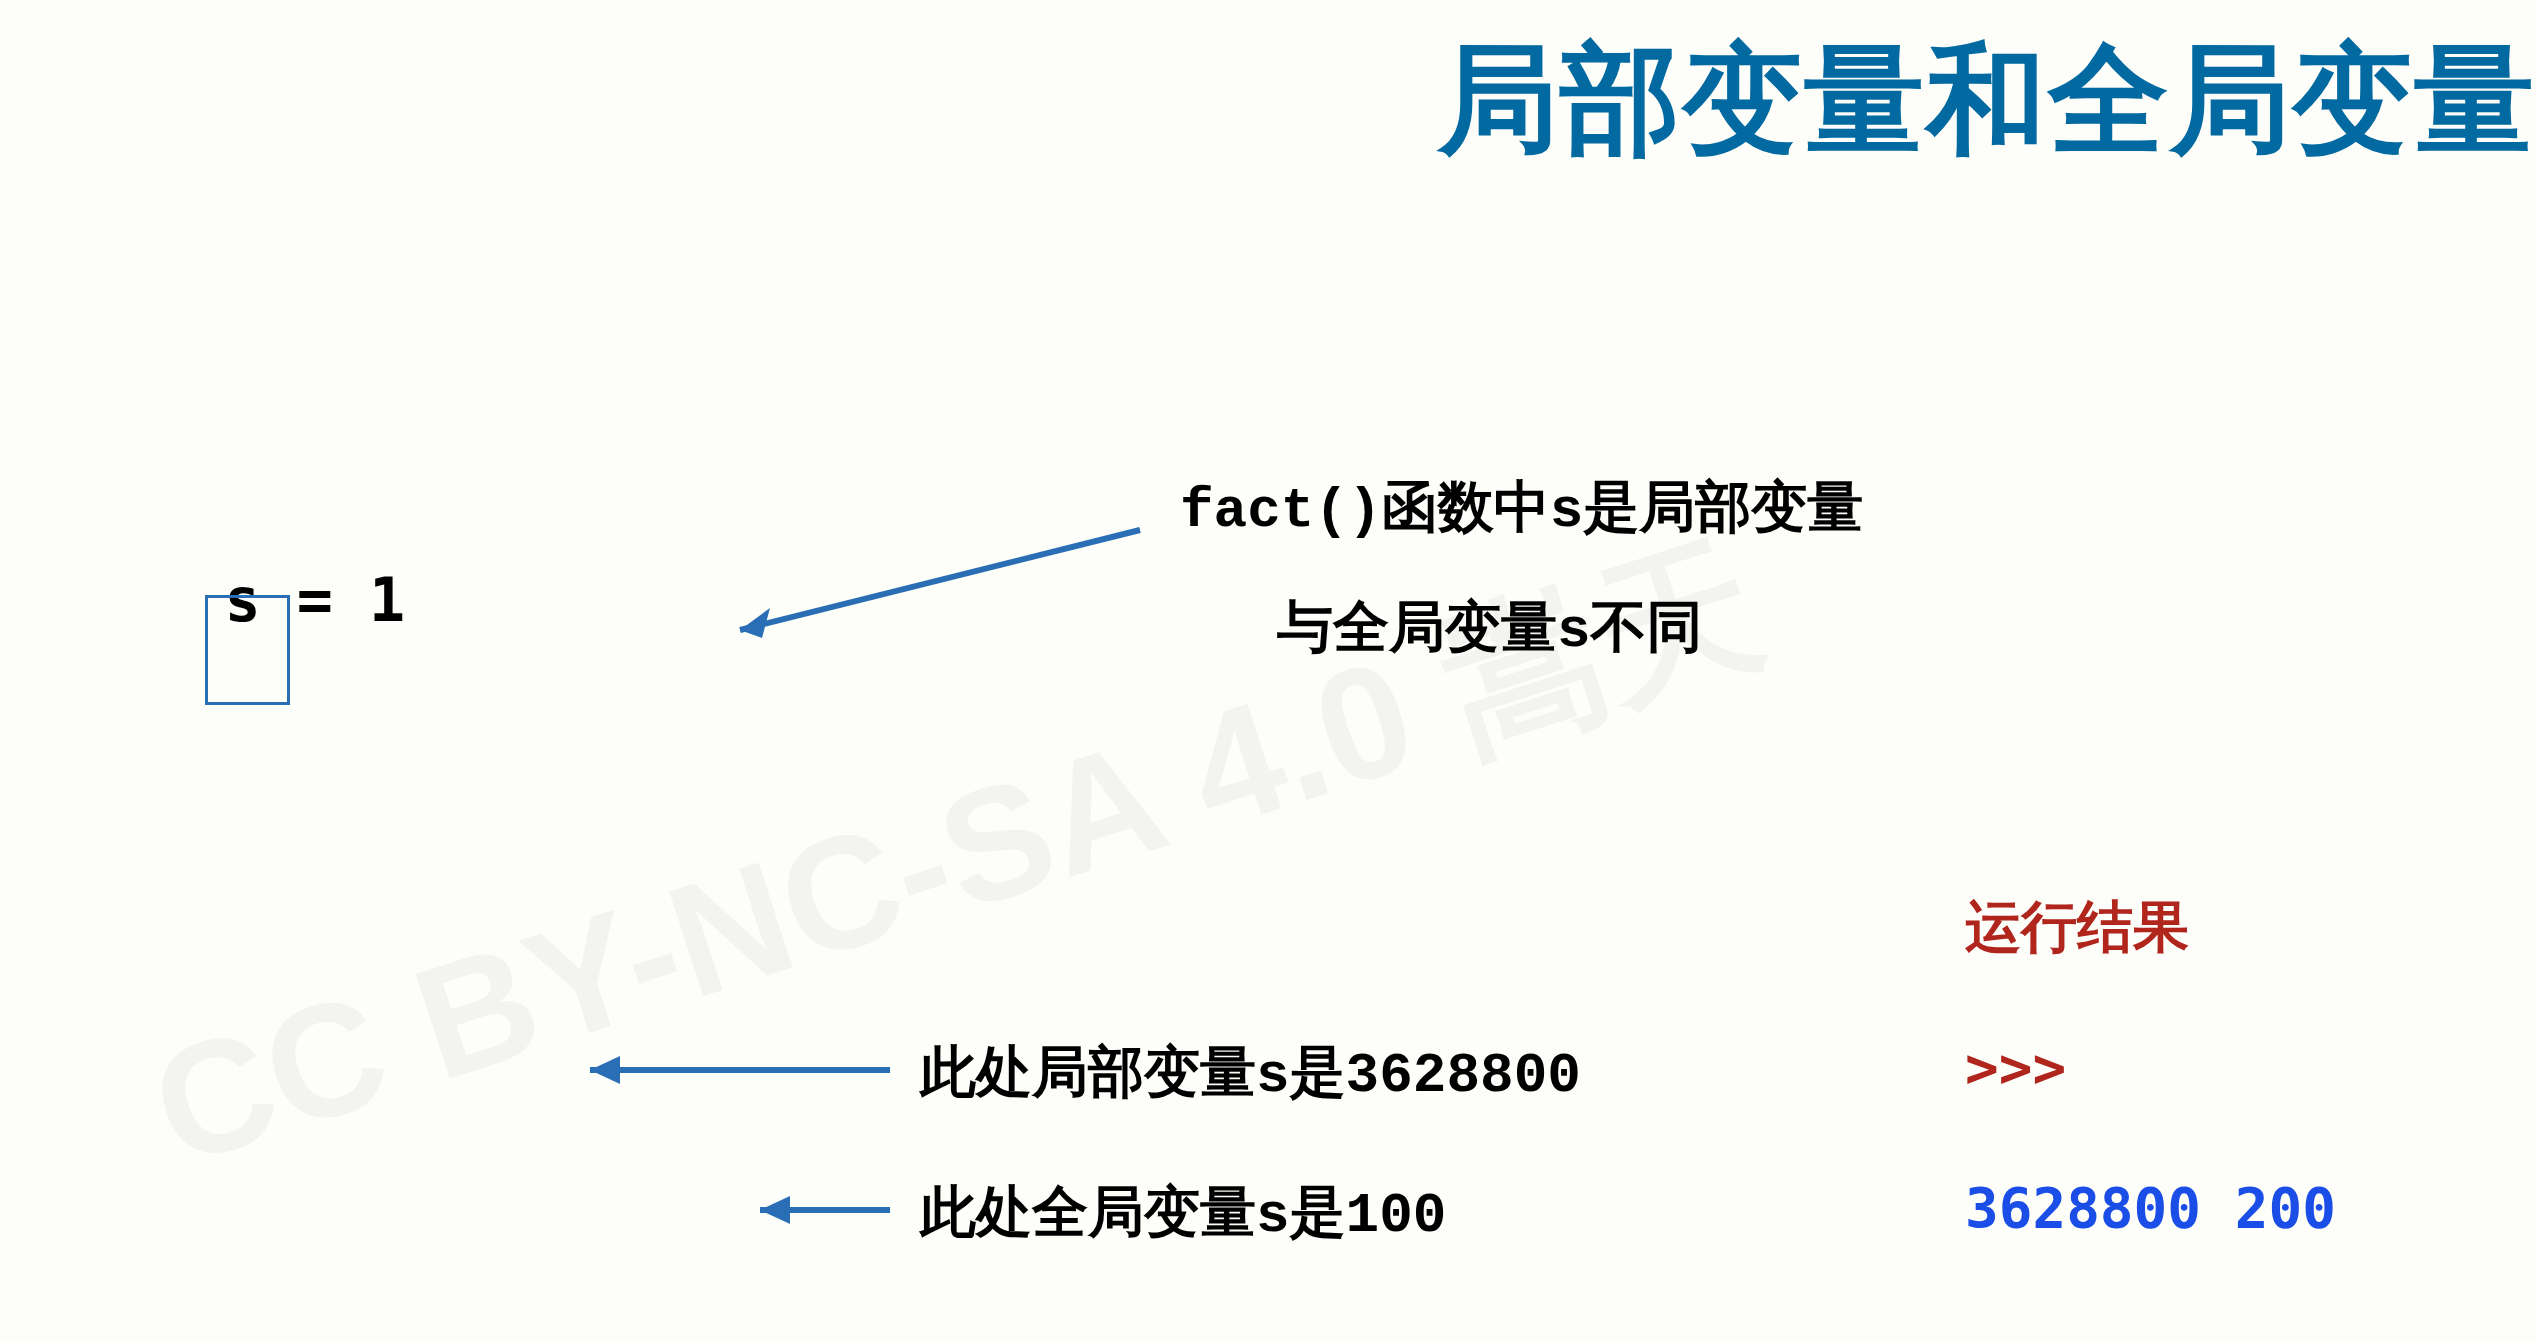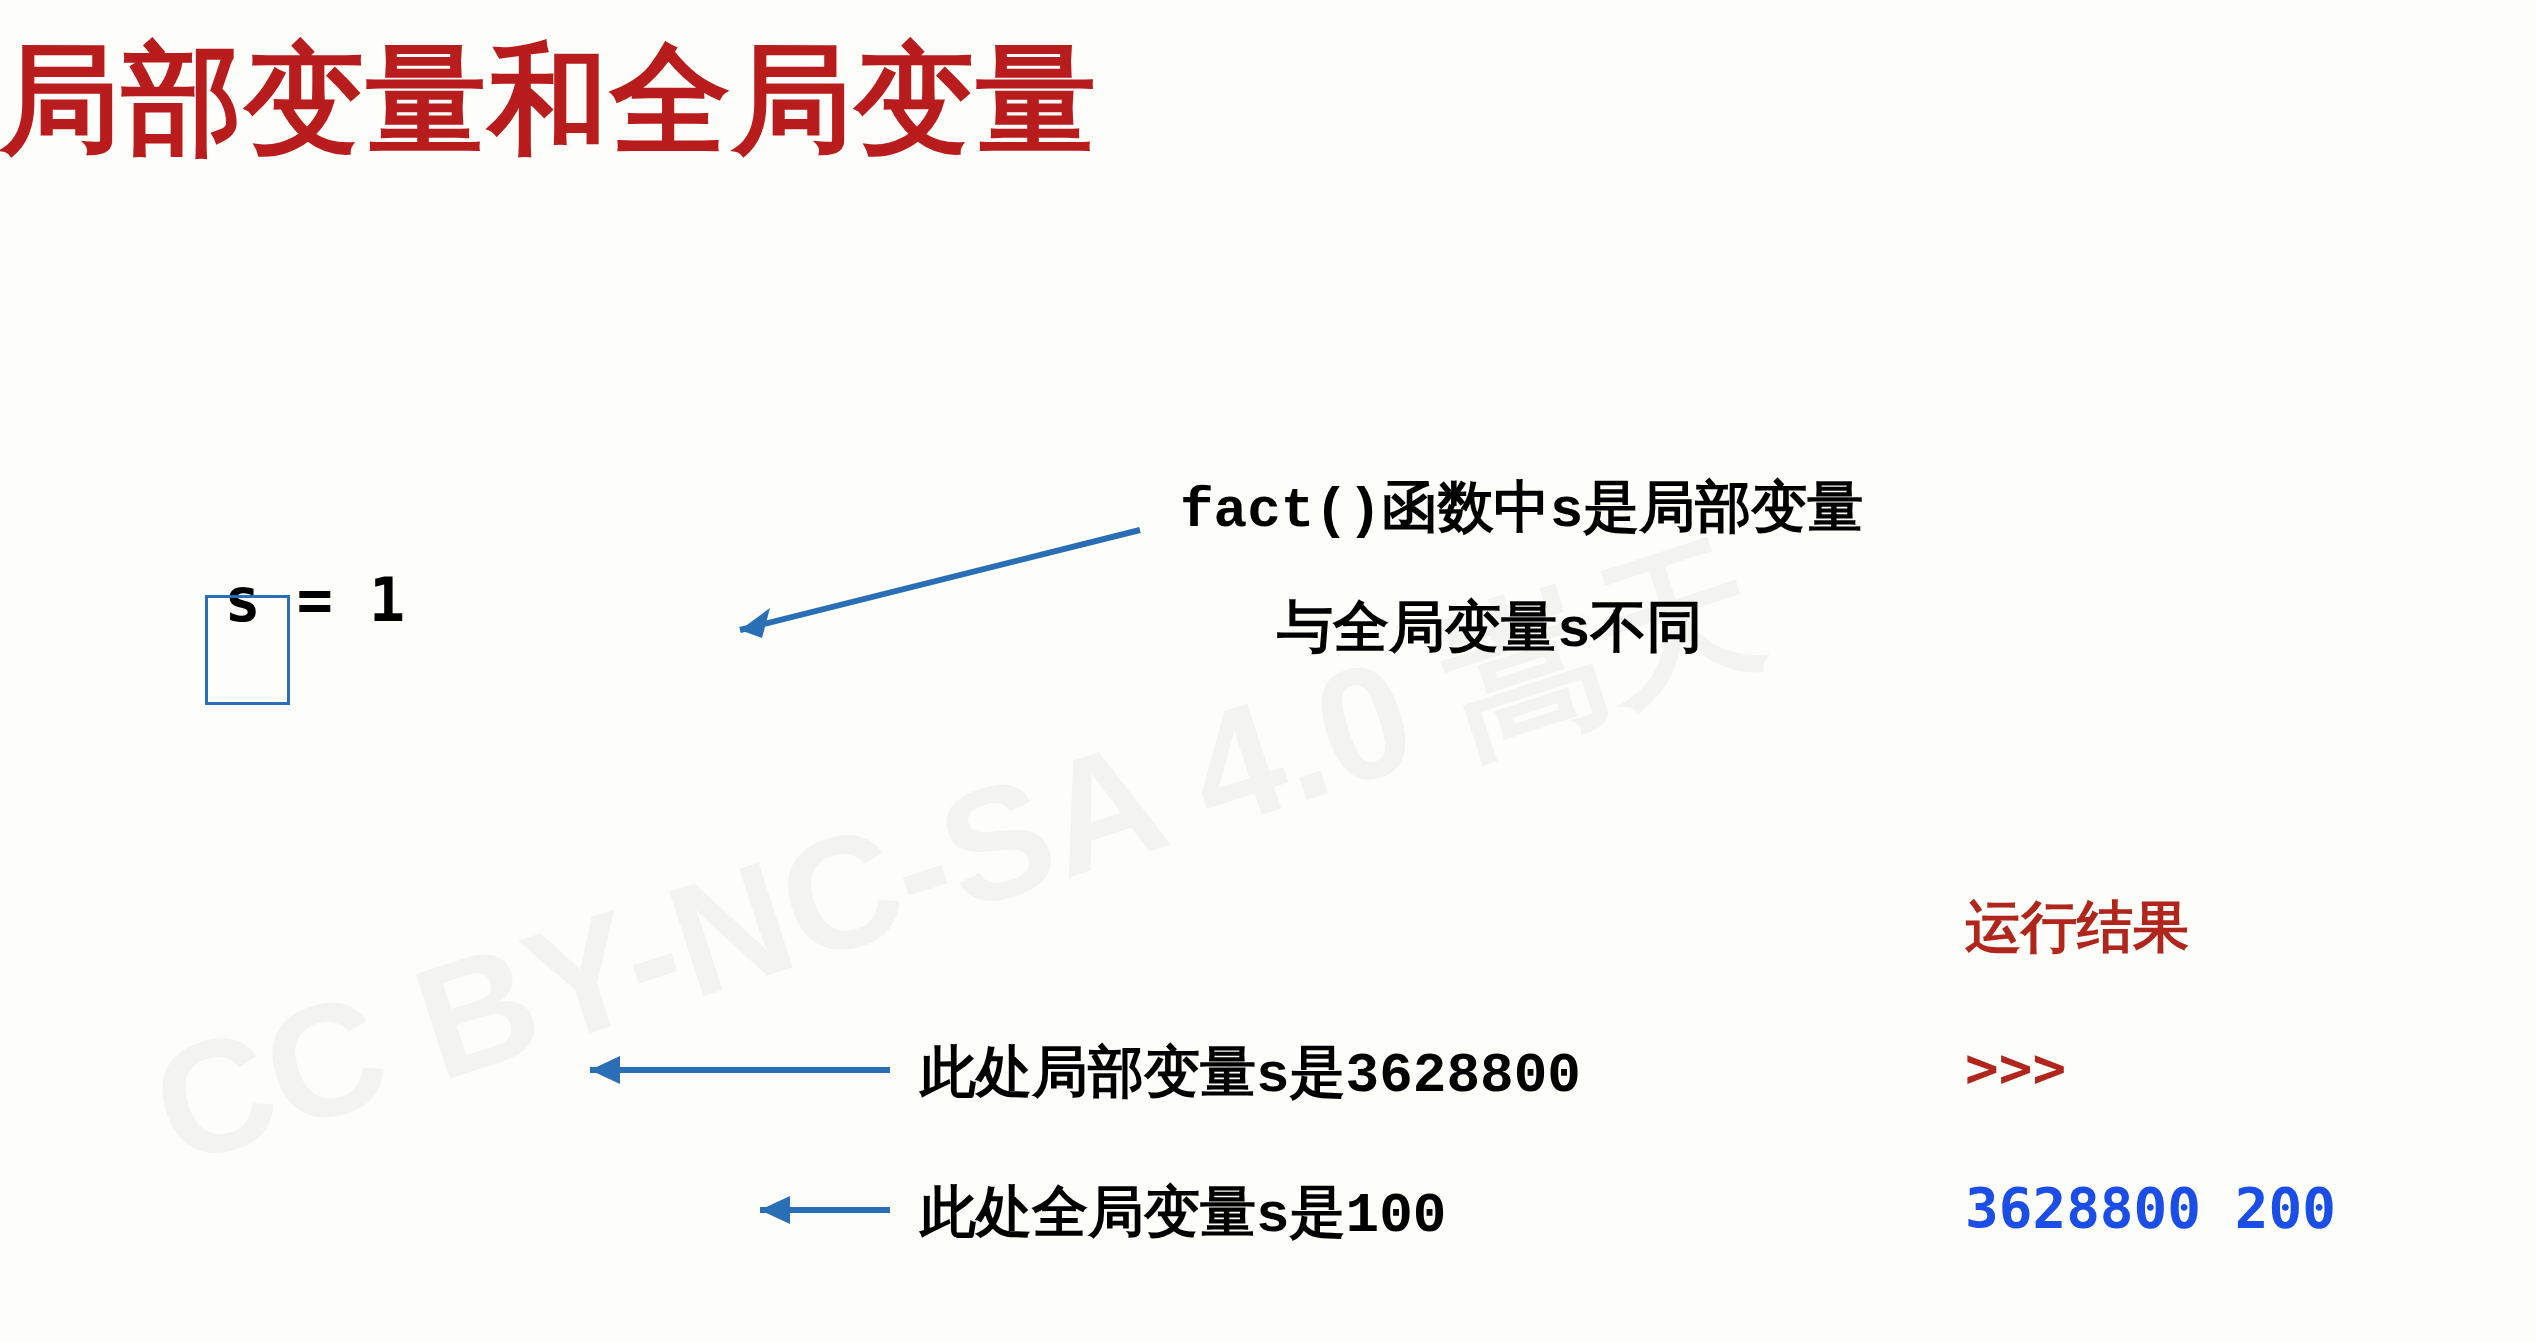--- a/index.html
+++ b/index.html
@@ -15,24 +15,24 @@
     position: relative;
     width: 2536px;
     height: 1342px;
     box-sizing: border-box;
   }
   .title {
     position: absolute;
     top: 20px;
     left: 0;
     width: 100%;
-    text-align: left;
+    text-align: right;
     font-size: 120px;
     font-weight: 700;
-    color: #b91c1c;
+    color: #0369a1;
     letter-spacing: 2px;
   }
   .code {
     position: absolute;
     left: 80px;
     top: 330px;
     font-family: "Consolas", "Menlo", monospace;
     font-size: 60px;
     font-weight: 800;
     line-height: 1.0;

